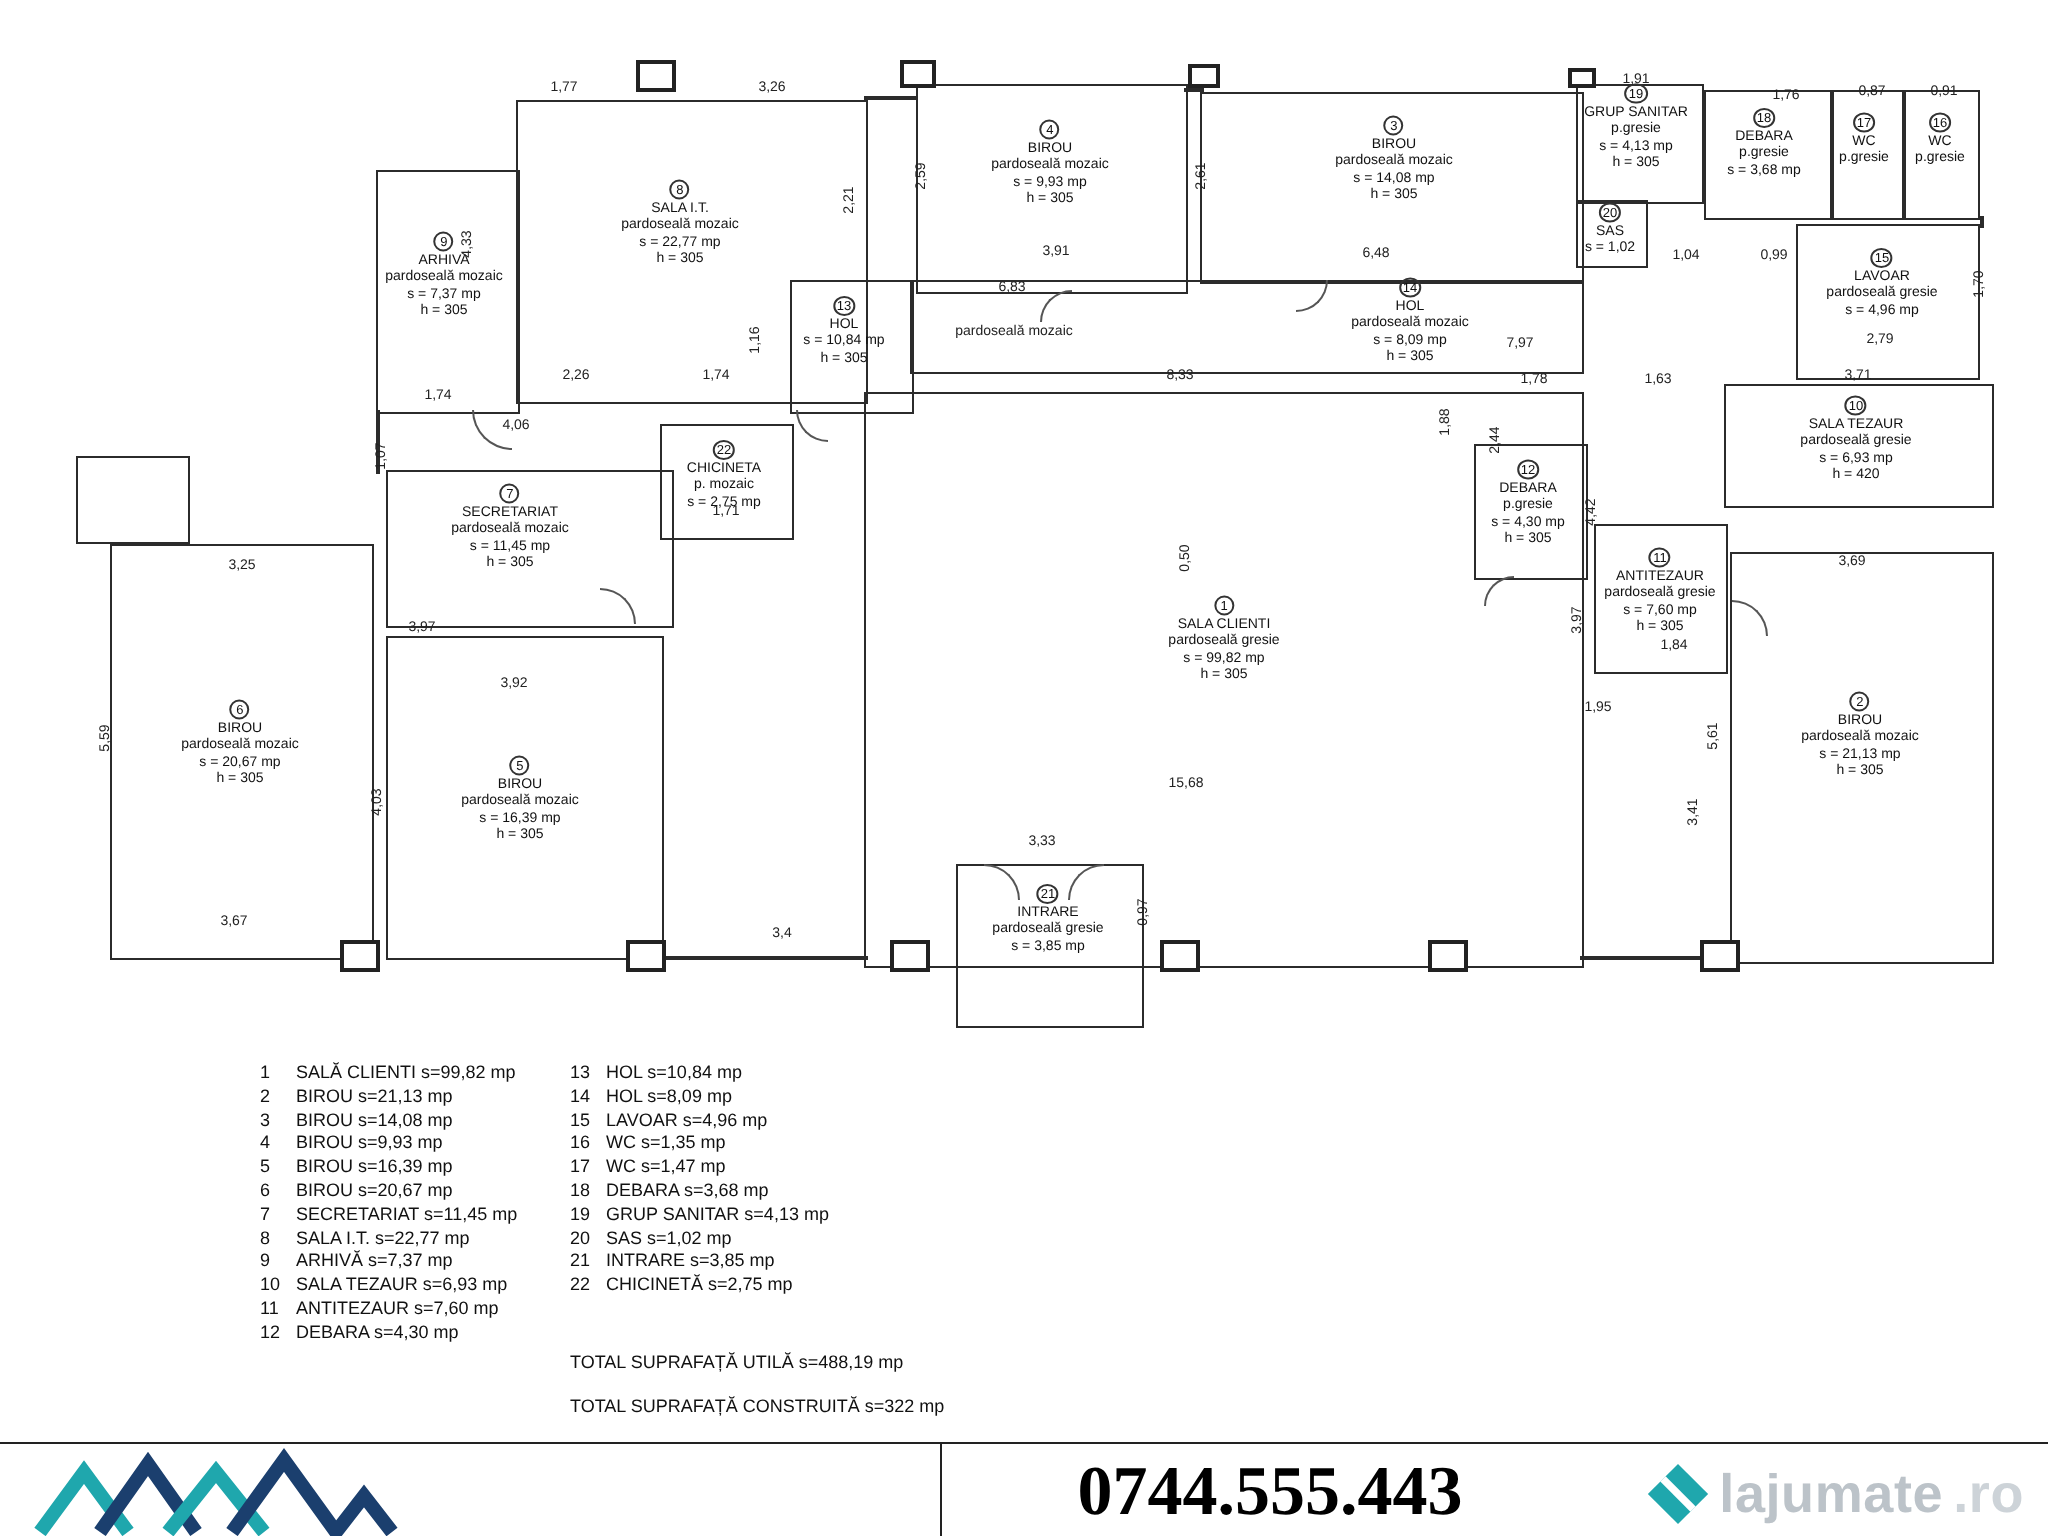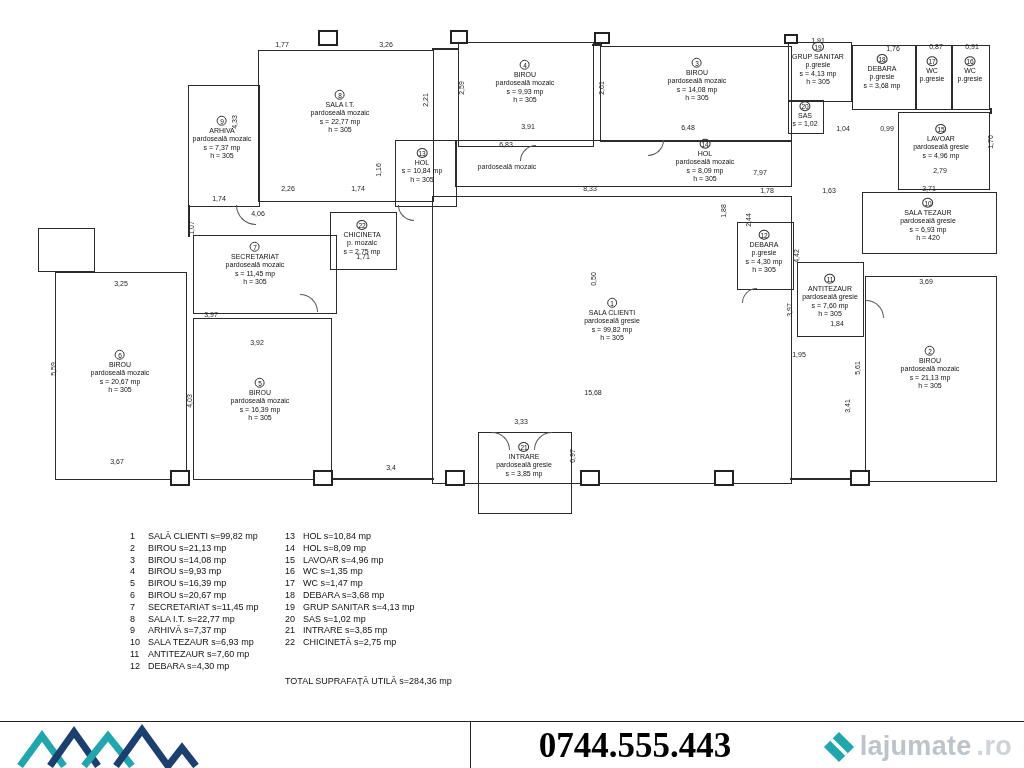--- a/index.html
+++ b/index.html
@@ -30,21 +30,21 @@
   #legend-right{left:285px;top:531px;}
   .legend .num{display:inline-block;width:18px;}
   #totals{position:absolute;left:285px;top:670px;font-size:9px;line-height:22px;color:#111;}
 
   
   #footer-line{position:absolute;left:0;top:721px;width:1024px;border-top:1.5px solid #222;}
   #footer-vline{position:absolute;left:470px;top:721px;height:47px;border-left:1.5px solid #222;}
   #phone{position:absolute;left:470px;top:726px;width:330px;text-align:center;
          font-family:"Liberation Serif",serif;font-weight:bold;font-size:35px;color:#000;}
   #logo{position:absolute;left:16px;top:724px;}
-  #watermark{position:absolute;right:12px;top:731px;display:flex;align-items:flex-start;gap:5px;}
+  #watermark{position:absolute;right:12px;top:731px;display:flex;align-items:center;gap:5px;}
   #watermark .wm-text{font-size:27px;font-weight:600;color:var(--gray,#bcc3c9);letter-spacing:.3px;}
   #watermark .wm-tld{color:#cdd3d8;}
 </style>
 </head>
 <body>
 
 <div id="plan">
     <div class="room" style="left: 432px; top: 196px; width: 358px; height: 286px;"></div>
     <div class="room-label" style="left: 612px; top: 320px;">
       <div><span class="circ">1</span></div>
@@ -308,21 +308,22 @@
     <div><span class="num">15</span>LAVOAR s=4,96 mp</div>
     <div><span class="num">16</span>WC s=1,35 mp</div>
     <div><span class="num">17</span>WC s=1,47 mp</div>
     <div><span class="num">18</span>DEBARA s=3,68 mp</div>
     <div><span class="num">19</span>GRUP SANITAR s=4,13 mp</div>
     <div><span class="num">20</span>SAS s=1,02 mp</div>
     <div><span class="num">21</span>INTRARE s=3,85 mp</div>
     <div><span class="num">22</span>CHICINETĂ s=2,75 mp</div>
   </div>
 <div id="totals">
-    <div>TOTAL SUPRAFAȚĂ UTILĂ s=284,36 mp</div>
+    <div>TOTAL SUPRAFAȚĂ UTILĂ s=488,19 mp</div>
+    <div>TOTAL SUPRAFAȚĂ CONSTRUITĂ s=322 mp</div>
   </div>
 
 <div id="footer-line"></div>
 <div id="footer-vline"></div>
 
 <div id="logo">
   <svg width="190" height="44" viewBox="0 0 190 44">
     <path d="M4 42 L26 12 L48 42" stroke="var(--teal,#1fa7ad)" stroke-width="7" fill="none"></path>
     <path d="M34 42 L58 8 L82 42" stroke="var(--navy,#1b3f6e)" stroke-width="7" fill="none"></path>
     <path d="M68 42 L92 12 L116 42" stroke="var(--teal,#1fa7ad)" stroke-width="7" fill="none"></path>

